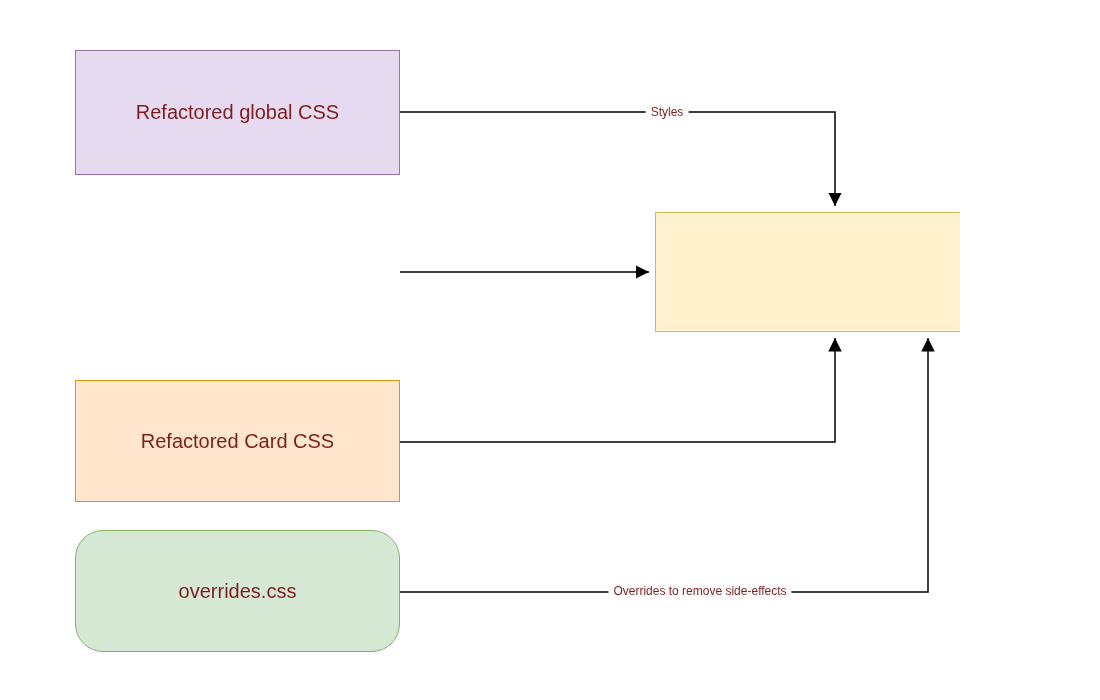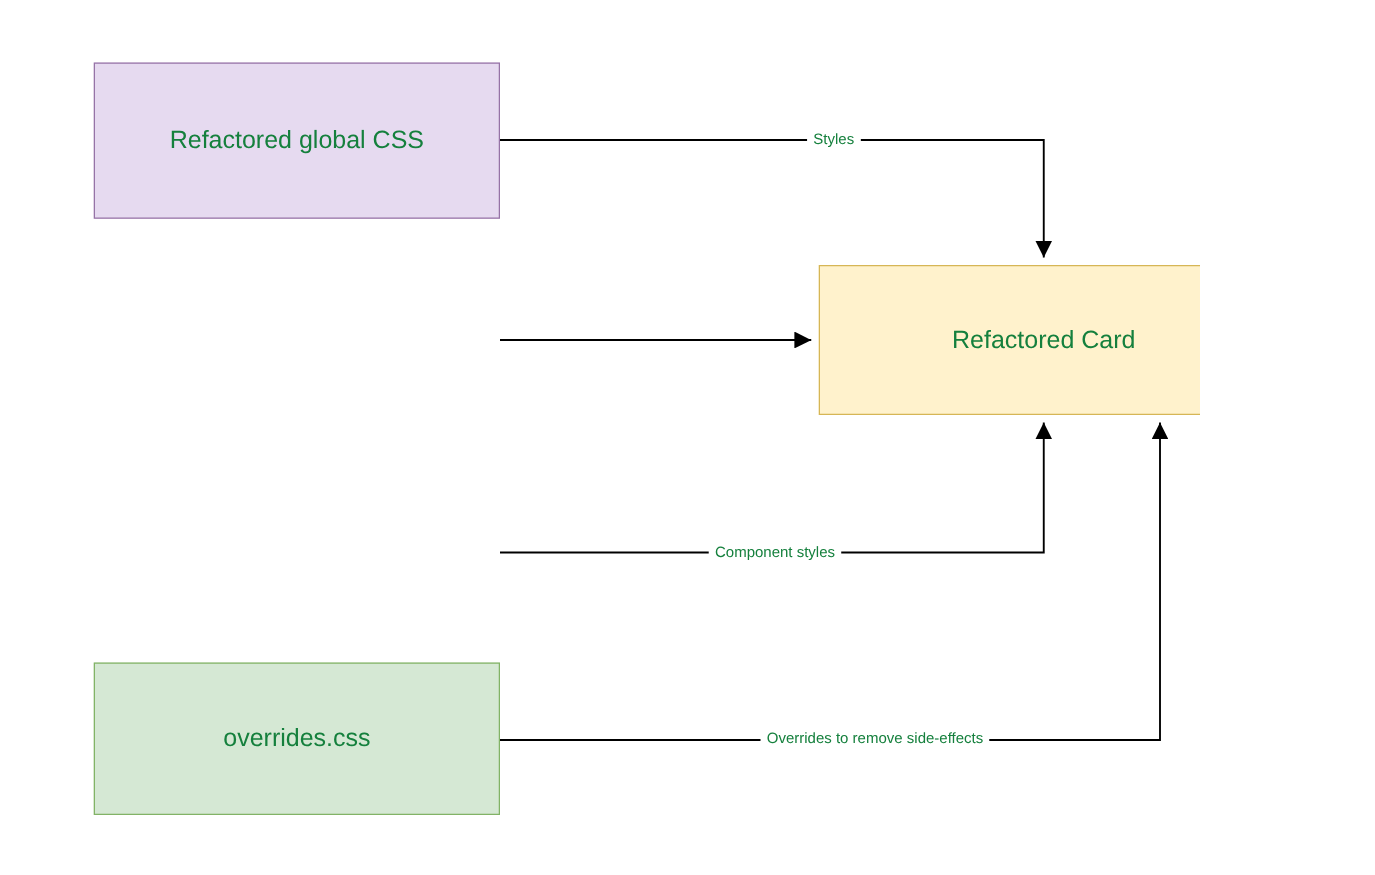--- a/index.html
+++ b/index.html
@@ -6,21 +6,21 @@
     margin: 0;
     padding: 0;
     background: #ffffff;
   }
   .canvas {
     position: relative;
     width: 960px;
     height: 700px;
     background: #ffffff;
     font-family: "Liberation Sans", sans-serif;
-    color: #15803d;
+    color: #7f1d1d;
     overflow: hidden;
   }
   svg.edges-layer {
     position: absolute;
     left: 0;
     top: 0;
     width: 1100px;
     height: 700px;
   }
   .node {
@@ -40,21 +40,21 @@
   .node-legacy-global {
     left: 75px; top: 210px; width: 325px; height: 123px;
     background: #F8CECC; border-color: #B85450;
   }
   .node-refactored-card-css {
     left: 75px; top: 380px; width: 325px; height: 122px;
     background: #FFE6CC; border-color: #D79B00;
   }
   .node-overrides {
     left: 75px; top: 530px; width: 325px; height: 122px;
-    background: #D5E8D4; border-color: #82B366;
+    background: #D5E8D4; border-color: #82B366; border-radius: 28px;
   }
   .node-card-markup {
     left: 655px; top: 212px; width: 360px; height: 120px;
     background: #FFF2CC; border-color: #D6B656;
     line-height: 28px;
   }
   .edge-label {
     position: absolute;
     transform: translate(-50%, -50%);
     background: #ffffff;
@@ -84,33 +84,35 @@
     <path d="M 400 272 L 649 272" fill="none" stroke="#000000" stroke-width="1.5" marker-end="url(#arrowhead)"></path>
     <path d="M 400 442 L 835 442 L 835 338" fill="none" stroke="#000000" stroke-width="1.5" marker-end="url(#arrowhead)"></path>
     <path d="M 400 592 L 928 592 L 928 338" fill="none" stroke="#000000" stroke-width="1.5" marker-end="url(#arrowhead)"></path>
   </svg>
 
   <div class="node node-refactored-global">
     <span>Refactored global CSS</span>
   </div>
 
 
+  <div class="node node-refactored-card-css">
+    <span>Refactored Card CSS</span>
+  </div>
 
   <div class="node node-overrides">
     <span>overrides.css</span>
   </div>
 
   <div class="node node-card-markup">
     <span>
-      <span>Refactored Card</span><br>
+      <br>
     </span>
   </div>
 
   <div class="edge-label edge-label-styles">Styles</div>
 
 
-  <div class="edge-label edge-label-component-styles">Component styles</div>
 
   <div class="edge-label edge-label-overrides">
     <span>Overrides to remove side-effects</span><br>
   </div>
 
 </div>
 
 </body></html>

